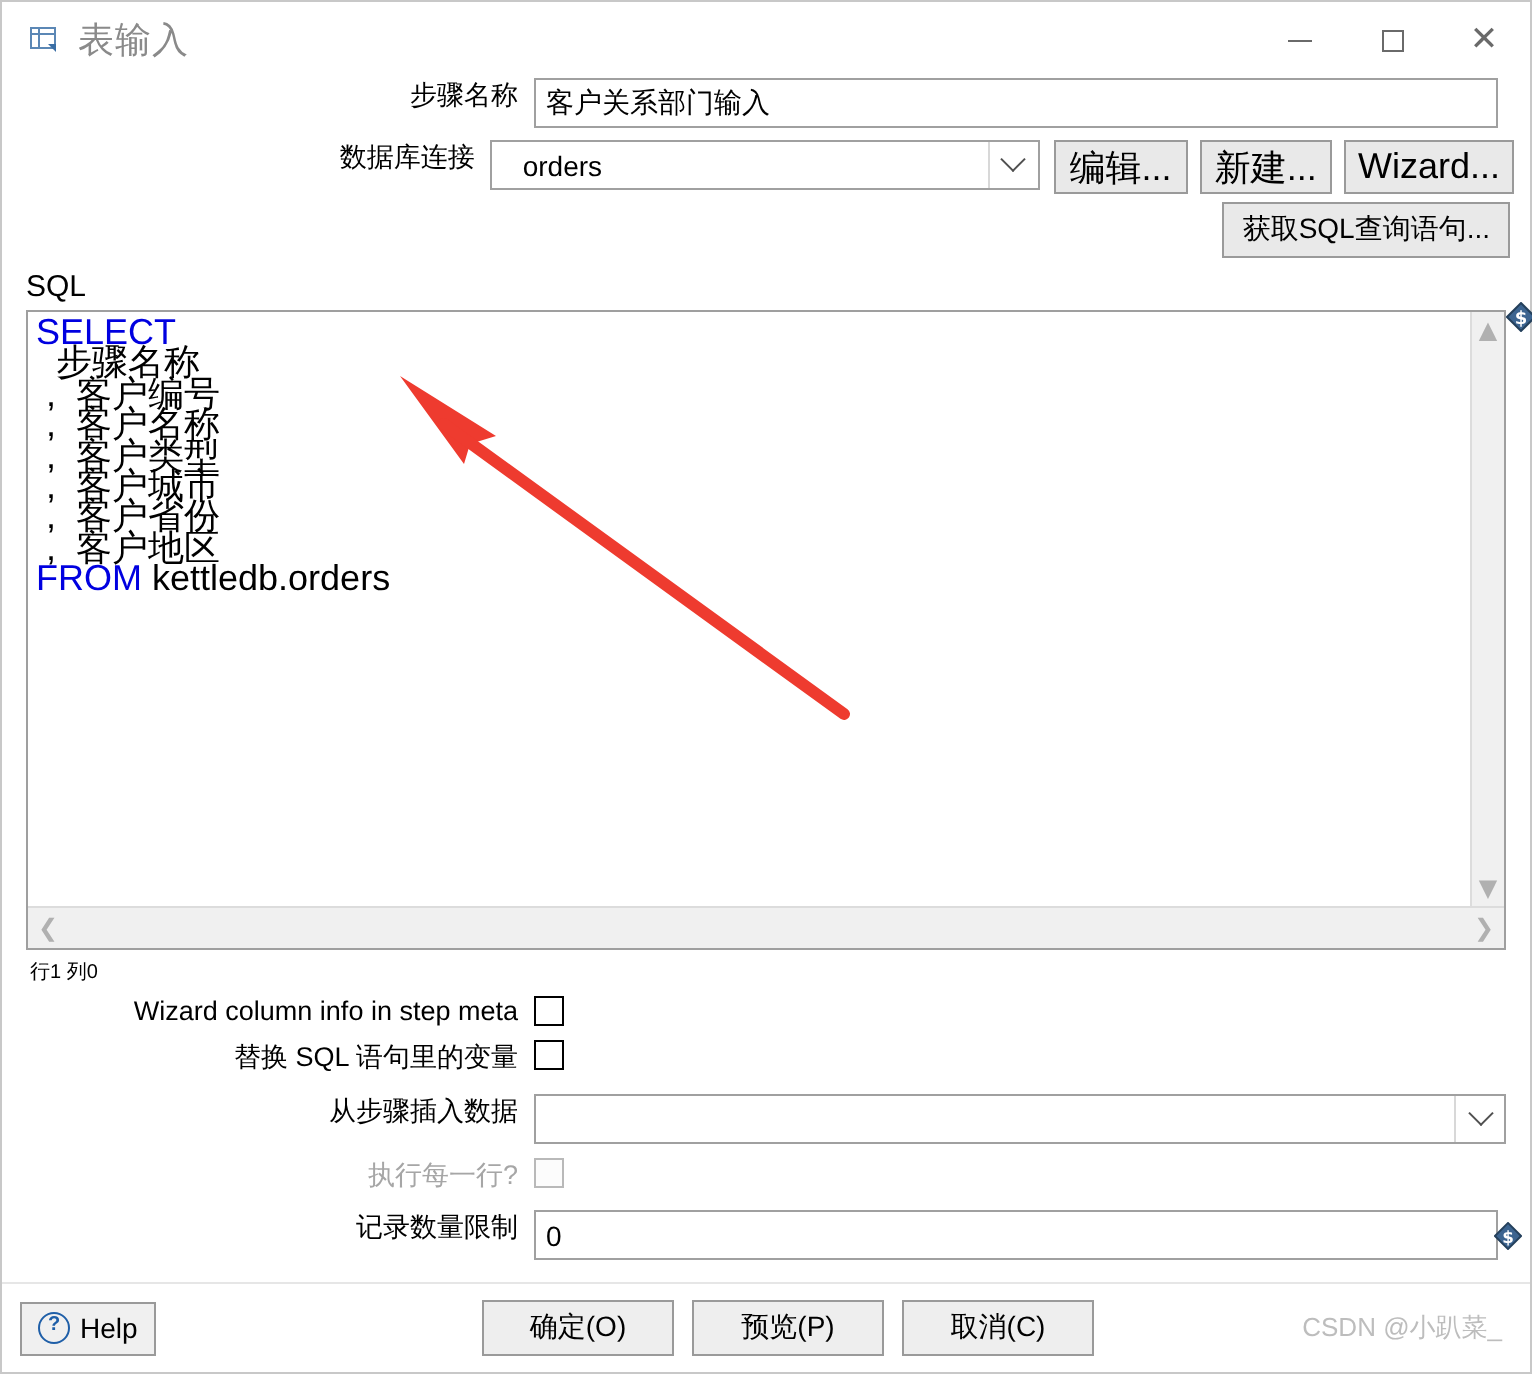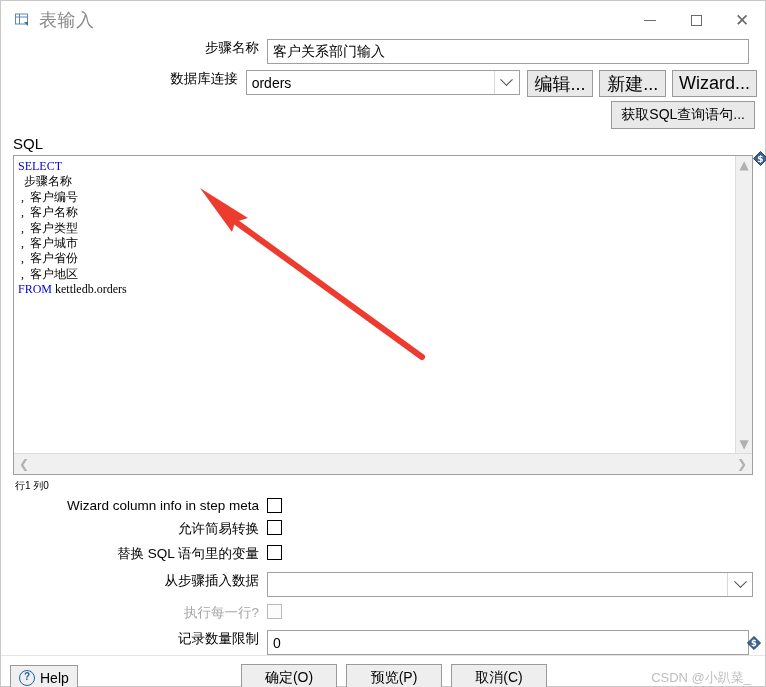--- a/index.html
+++ b/index.html
@@ -100,21 +100,21 @@
     font-size: 14px;
     color: #000;
   }
   .combo {
     height: 25px;
     border: 1px solid #a0a0a0;
     background: #ffffff;
     box-sizing: border-box;
     display: flex;
     align-items: center;
-    padding: 0 0 0 5px;
+    padding: 0 0 0 15px;
     font-size: 14px;
     position: relative;
   }
   .combo .combo-value { flex: 1 1 auto; }
   .combo .arrow-box {
     width: 24px; height: 23px;
     display: flex; align-items: center; justify-content: center;
     background: #ffffff;
     border-left: 1px solid #d8d8d8;
   }
@@ -157,22 +157,22 @@
     flex-direction: column;
   }
   .sql-inner {
     flex: 1 1 auto;
     display: flex;
     overflow: hidden;
   }
   .sql-text {
     flex: 1 1 auto;
     padding: 3px 0 0 4px;
-    font-family: Liberation Serif, serif;
-    font-size: 12px;
+    font-family: Liberation Sans, sans-serif;
+    font-size: 18px;
     line-height: 15.4px;
     white-space: pre;
     color: #000;
     overflow: hidden;
   }
   .sql-text .kw { color: #0000e0; }
   .vscroll {
     width: 17px;
     border-left: 1px solid #dcdcdc;
     background: #f0f0f0;
@@ -354,24 +354,20 @@
       </div>
     </div>
 
     <div class="status-line">行1 列0</div>
 
     <div class="row" style="margin-bottom:7px;">
       <div class="label-col">Wizard column info in step meta</div>
       <span class="cb"></span>
     </div>
 
-    <div class="row" style="margin-bottom:7px;">
-      <div class="label-col">允许简易转换</div>
-      <span class="cb"></span>
-    </div>
 
     <div class="row" style="margin-bottom:9px;">
       <div class="label-col">替换 SQL 语句里的变量</div>
       <span class="cb"></span>
     </div>
 
     <div class="row" style="margin-bottom:7px;">
       <div class="label-col">从步骤插入数据</div>
       <div class="combo" style="width:486px;">
         <span class="combo-value"></span>

